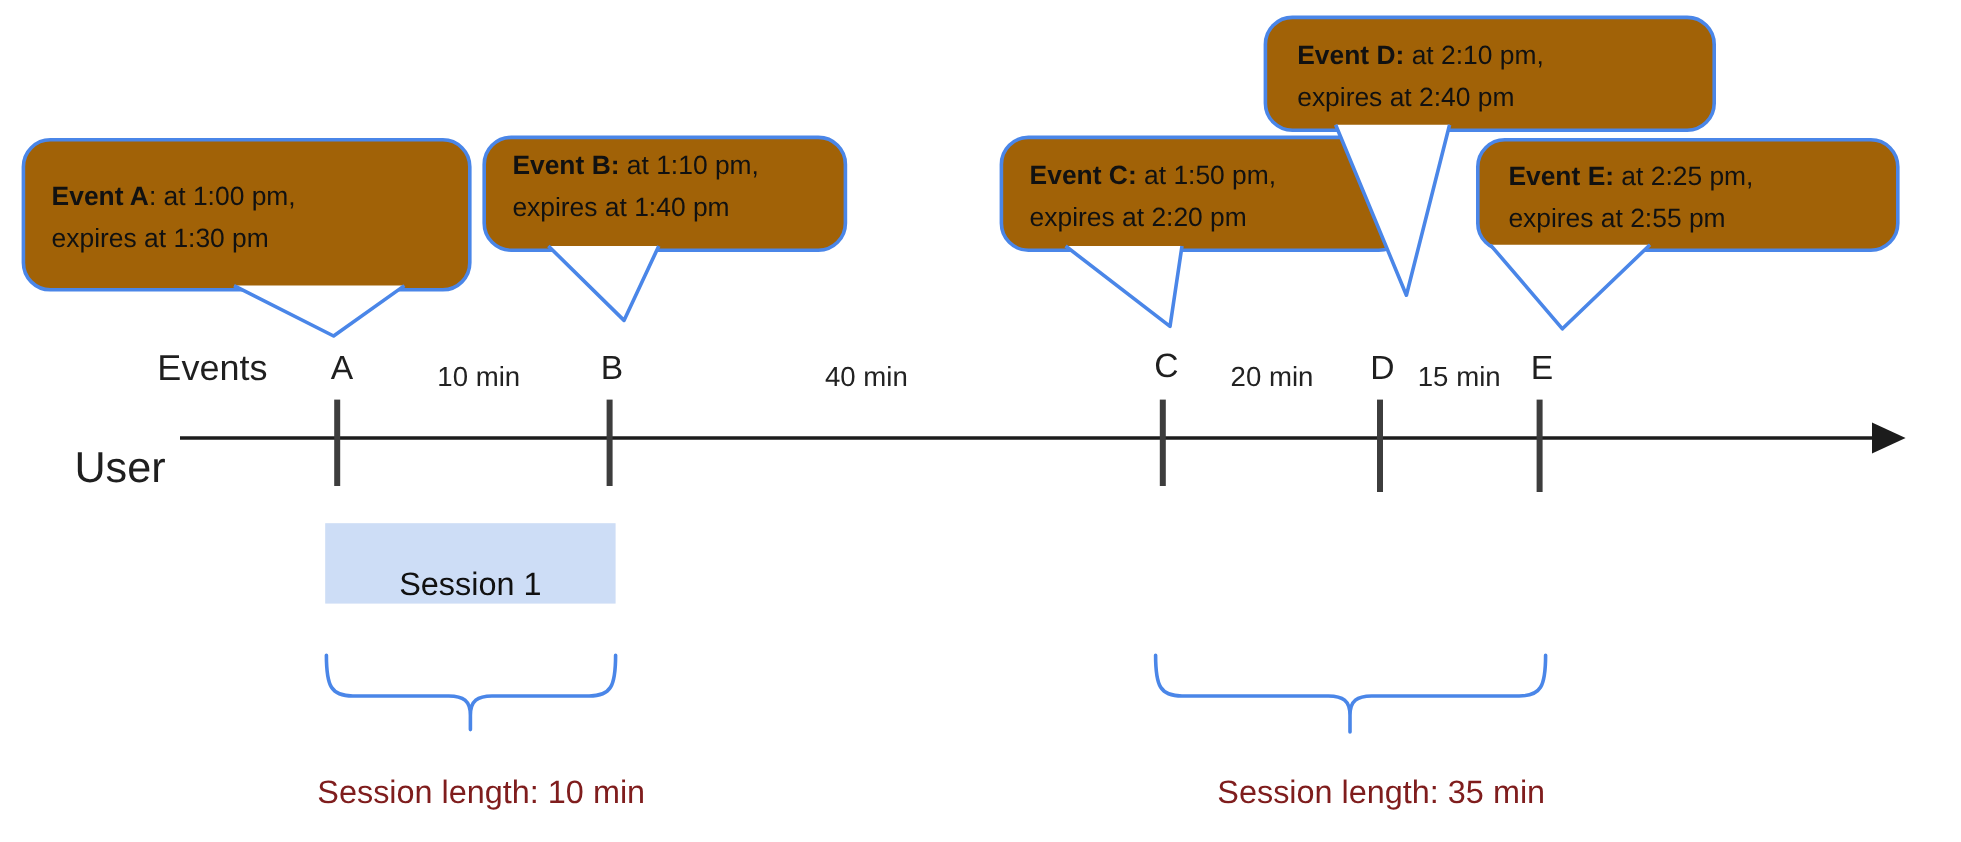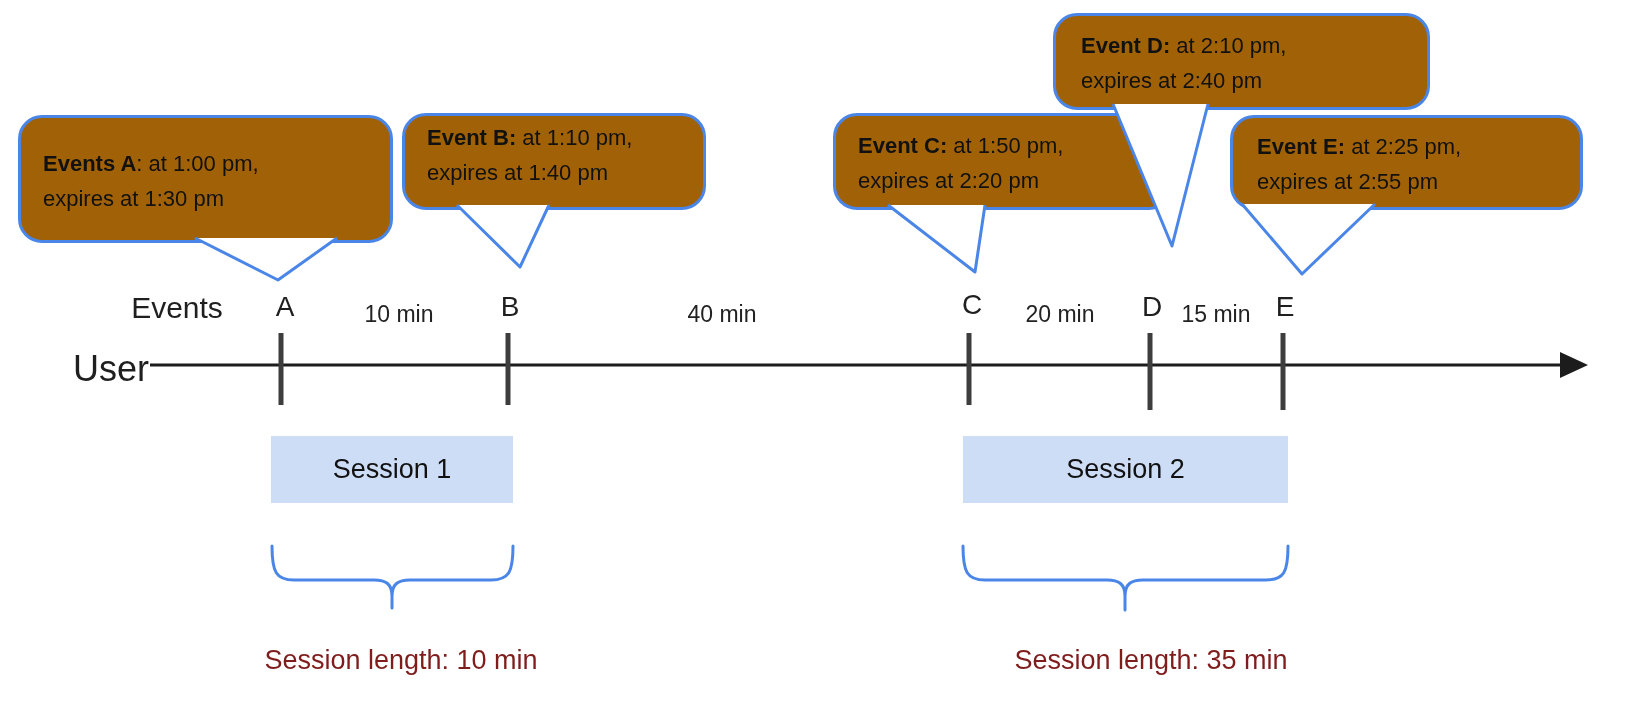--- a/index.html
+++ b/index.html
@@ -29,33 +29,33 @@
   .lbl{position:absolute;white-space:nowrap;}
   .center{transform:translateX(-50%);}
   .axis-events{font-size:30px;}
   .axis-user{font-size:36px;}
   .letter{font-size:28px;}
   .gap{font-size:23px;color:#222222;}
   .session-bar{
     position:absolute;
     background:#cdddf6;
     height:67px;
-    display:flex;align-items:center;justify-content:center;
+    display:flex;align-items:flex-end;justify-content:center;
     font-size:27px;color:#111111;
     z-index:1;
   }
   .length-lbl{font-size:27px;color:#7f1d1d;}
 </style>
 </head>
 <body>
 
 <div id="canvas">
 
   <div class="bubble" style="left:18px;top:115px;width:375px;height:128px;padding:28px 20px 0 22px;">
-    <div><span class="bold">Events A</span><span>: at 1:00 pm,</span></div>
+    <div><span class="bold">Event A</span><span>: at 1:00 pm,</span></div>
     <div>expires at 1:30 pm</div>
   </div>
 
   <div class="bubble" style="left:402px;top:113px;width:304px;height:97px;padding:4px 16px 0 22px;">
     <div><span class="bold">Event B:</span><span> at 1:10 pm,</span></div>
     <div>expires at 1:40 pm</div>
   </div>
 
   <div class="bubble" style="left:833px;top:113px;width:340px;height:97px;padding:12px 16px 0 22px;">
     <div><span class="bold">Event C:</span><span> at 1:50 pm,</span></div>
@@ -66,38 +66,35 @@
     <div><span class="bold">Event D:</span><span> at 2:10 pm,</span></div>
     <div>expires at 2:40 pm</div>
   </div>
 
   <div class="bubble" style="left:1230px;top:115px;width:353px;height:95px;padding:11px 16px 0 24px;">
     <div><span class="bold">Event E:</span><span> at 2:25 pm,</span></div>
     <div>expires at 2:55 pm</div>
   </div>
 
   <div class="lbl axis-events center" style="left:177px;top:291px;">Events</div>
-  <div class="lbl axis-user" style="left:62px;top:348px;margin-left:11px;">User</div>
+  <div class="lbl axis-user" style="left:62px;top:369px;">User</div>
 
   <div class="lbl letter center" style="left:285px;top:291px;">A</div>
   <div class="lbl letter center" style="left:510px;top:291px;">B</div>
   <div class="lbl letter center" style="left:972px;top:289px;">C</div>
   <div class="lbl letter center" style="left:1152px;top:291px;">D</div>
   <div class="lbl letter center" style="left:1285px;top:291px;">E</div>
 
   <div class="lbl gap center" style="left:399px;top:301px;">10 min</div>
   <div class="lbl gap center" style="left:722px;top:301px;">40 min</div>
   <div class="lbl gap center" style="left:1060px;top:301px;">20 min</div>
   <div class="lbl gap center" style="left:1216px;top:301px;text-align:center;">15 min</div>
 
   <div class="session-bar" style="left:271px;top:436px;width:242px;">
     <span>Session 1</span>
-  </div>
-  <div class="session-bar" style="left:963px;top:436px;width:325px;">
-    <span>Session 2</span>
   </div>
 
   <div class="lbl length-lbl center" style="left:401px;top:645px;">Session length: 10 min</div>
   <div class="lbl length-lbl center" style="left:1151px;top:645px;">Session length: 35 min</div>
 
   <svg class="overlay" width="1634" height="702" viewBox="0 0 1634 702">
 
     <path d="M 195,238 L 278,280 L 337,238" fill="#ffffff" stroke="#4a86e8" stroke-width="3" stroke-linejoin="round"></path>
     <path d="M 457,205 L 520,267 L 549,205" fill="#ffffff" stroke="#4a86e8" stroke-width="3" stroke-linejoin="round"></path>
     <path d="M 888,205 L 975,272 L 985,205" fill="#ffffff" stroke="#4a86e8" stroke-width="3" stroke-linejoin="round"></path>

